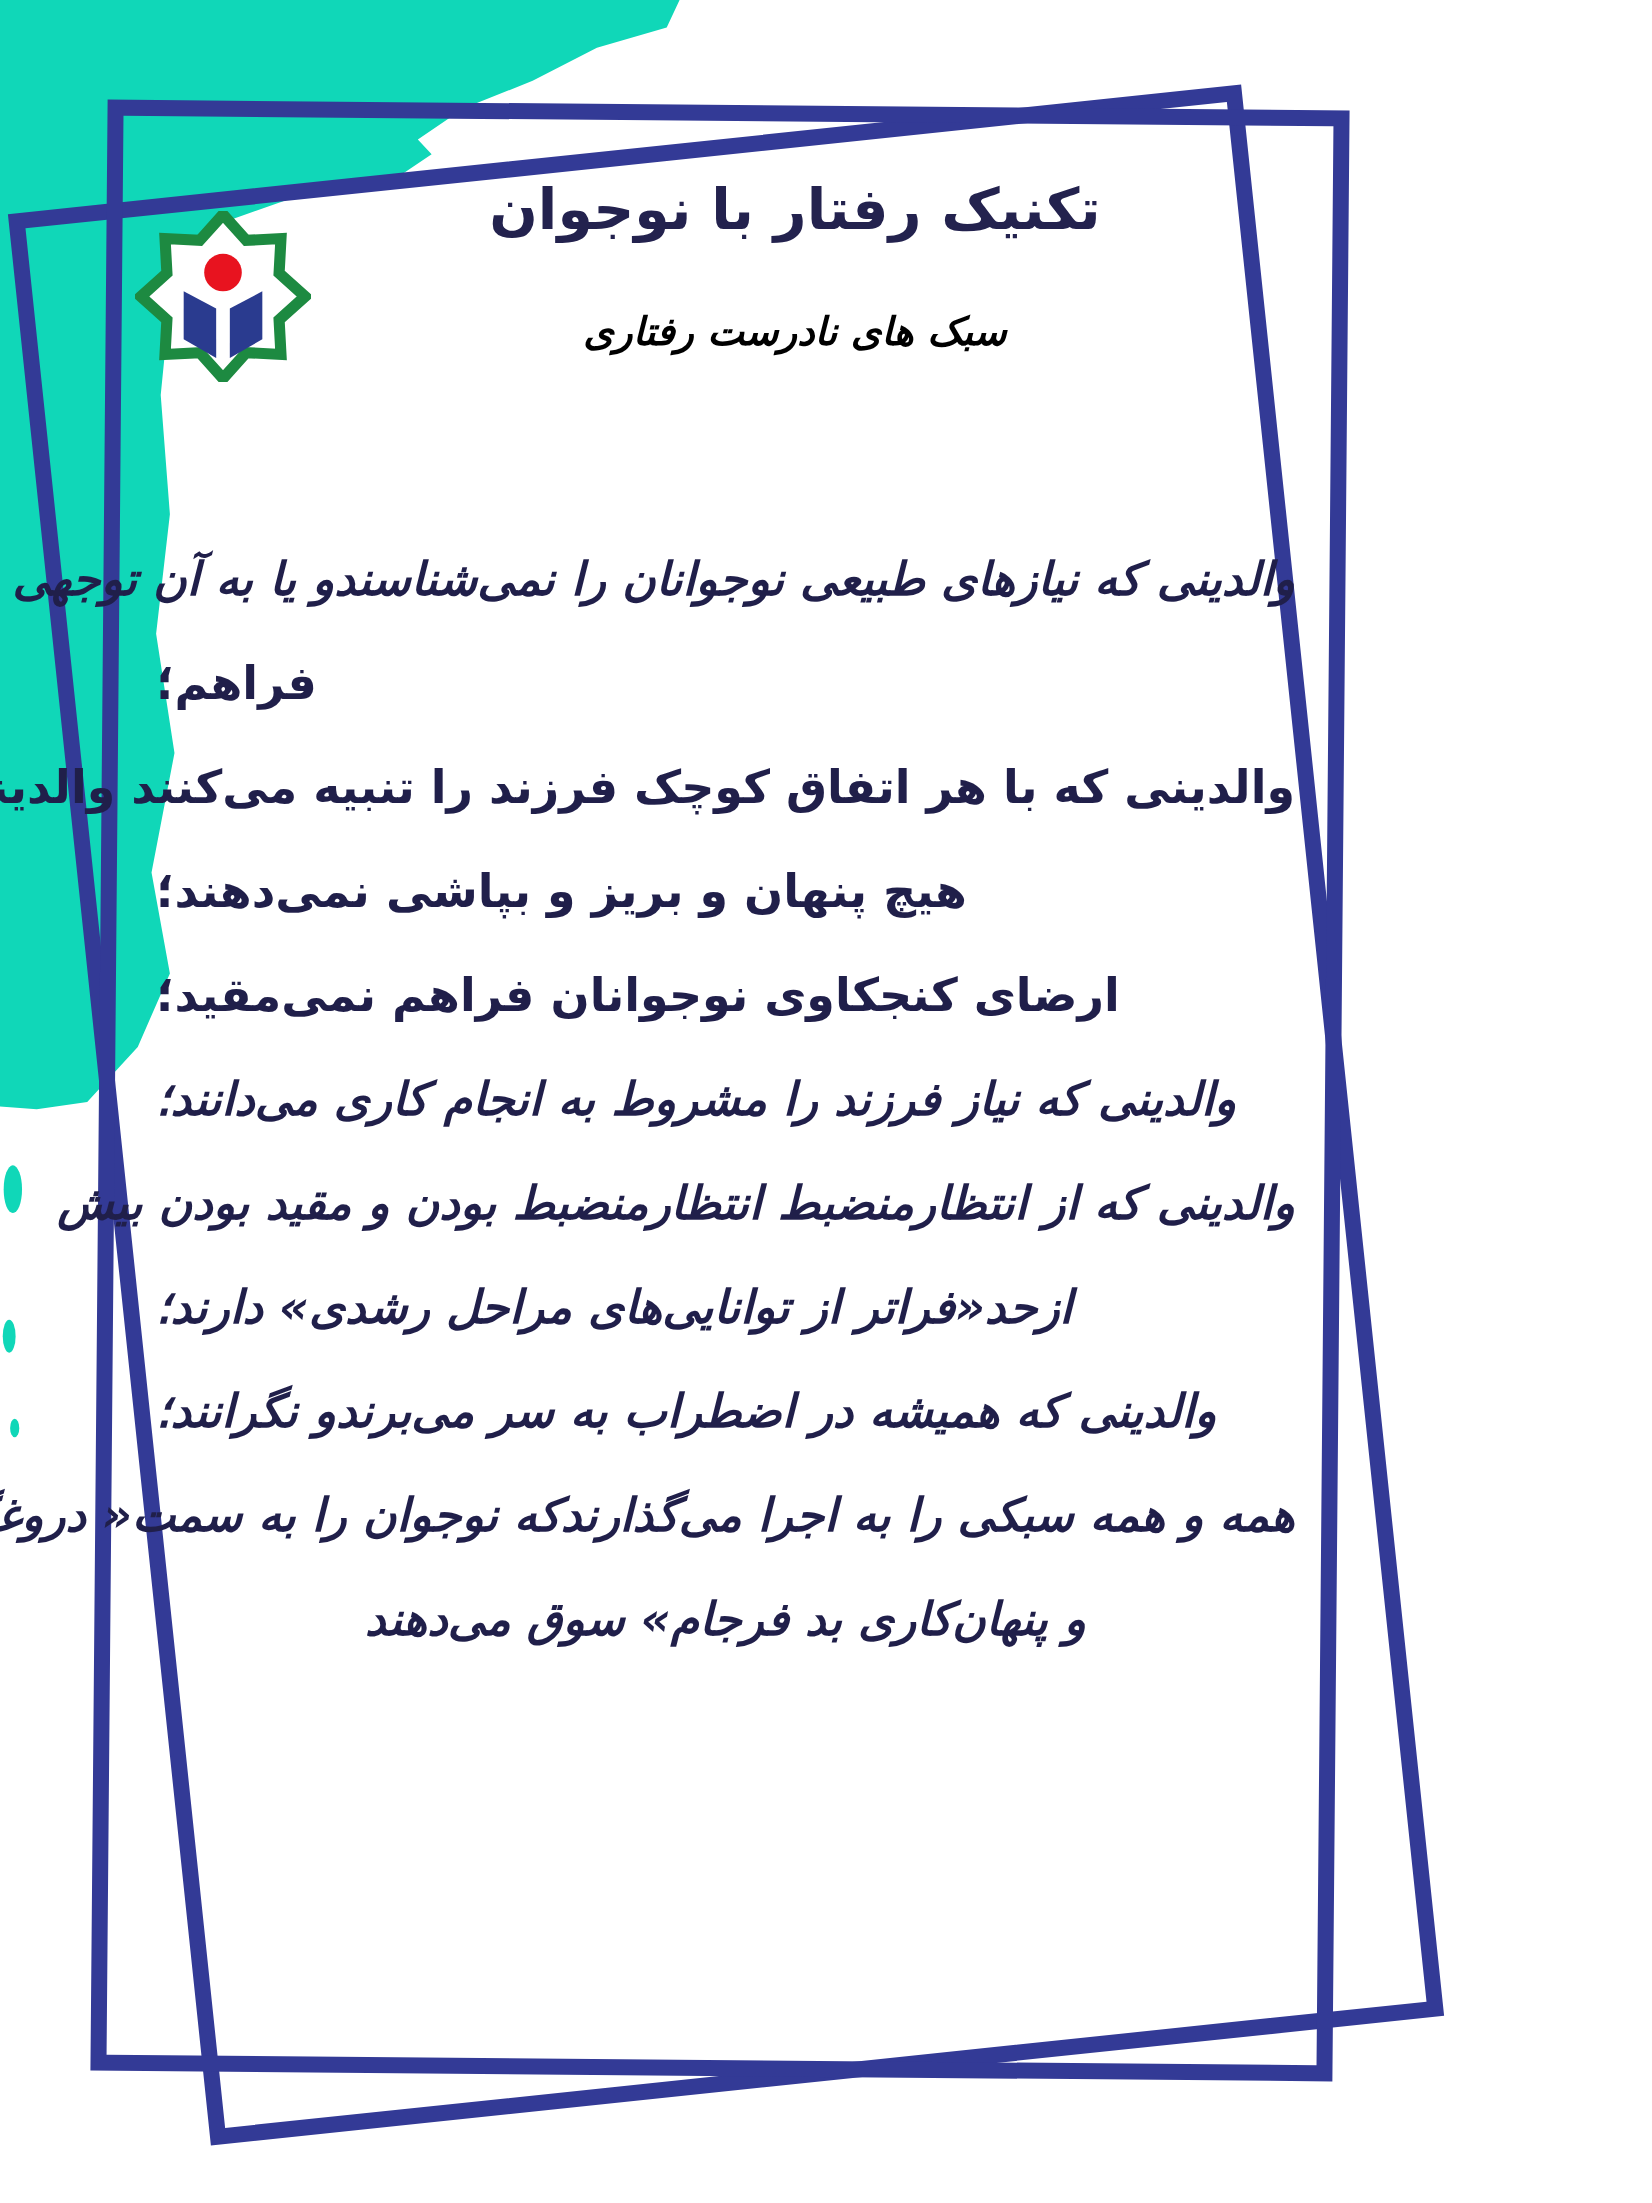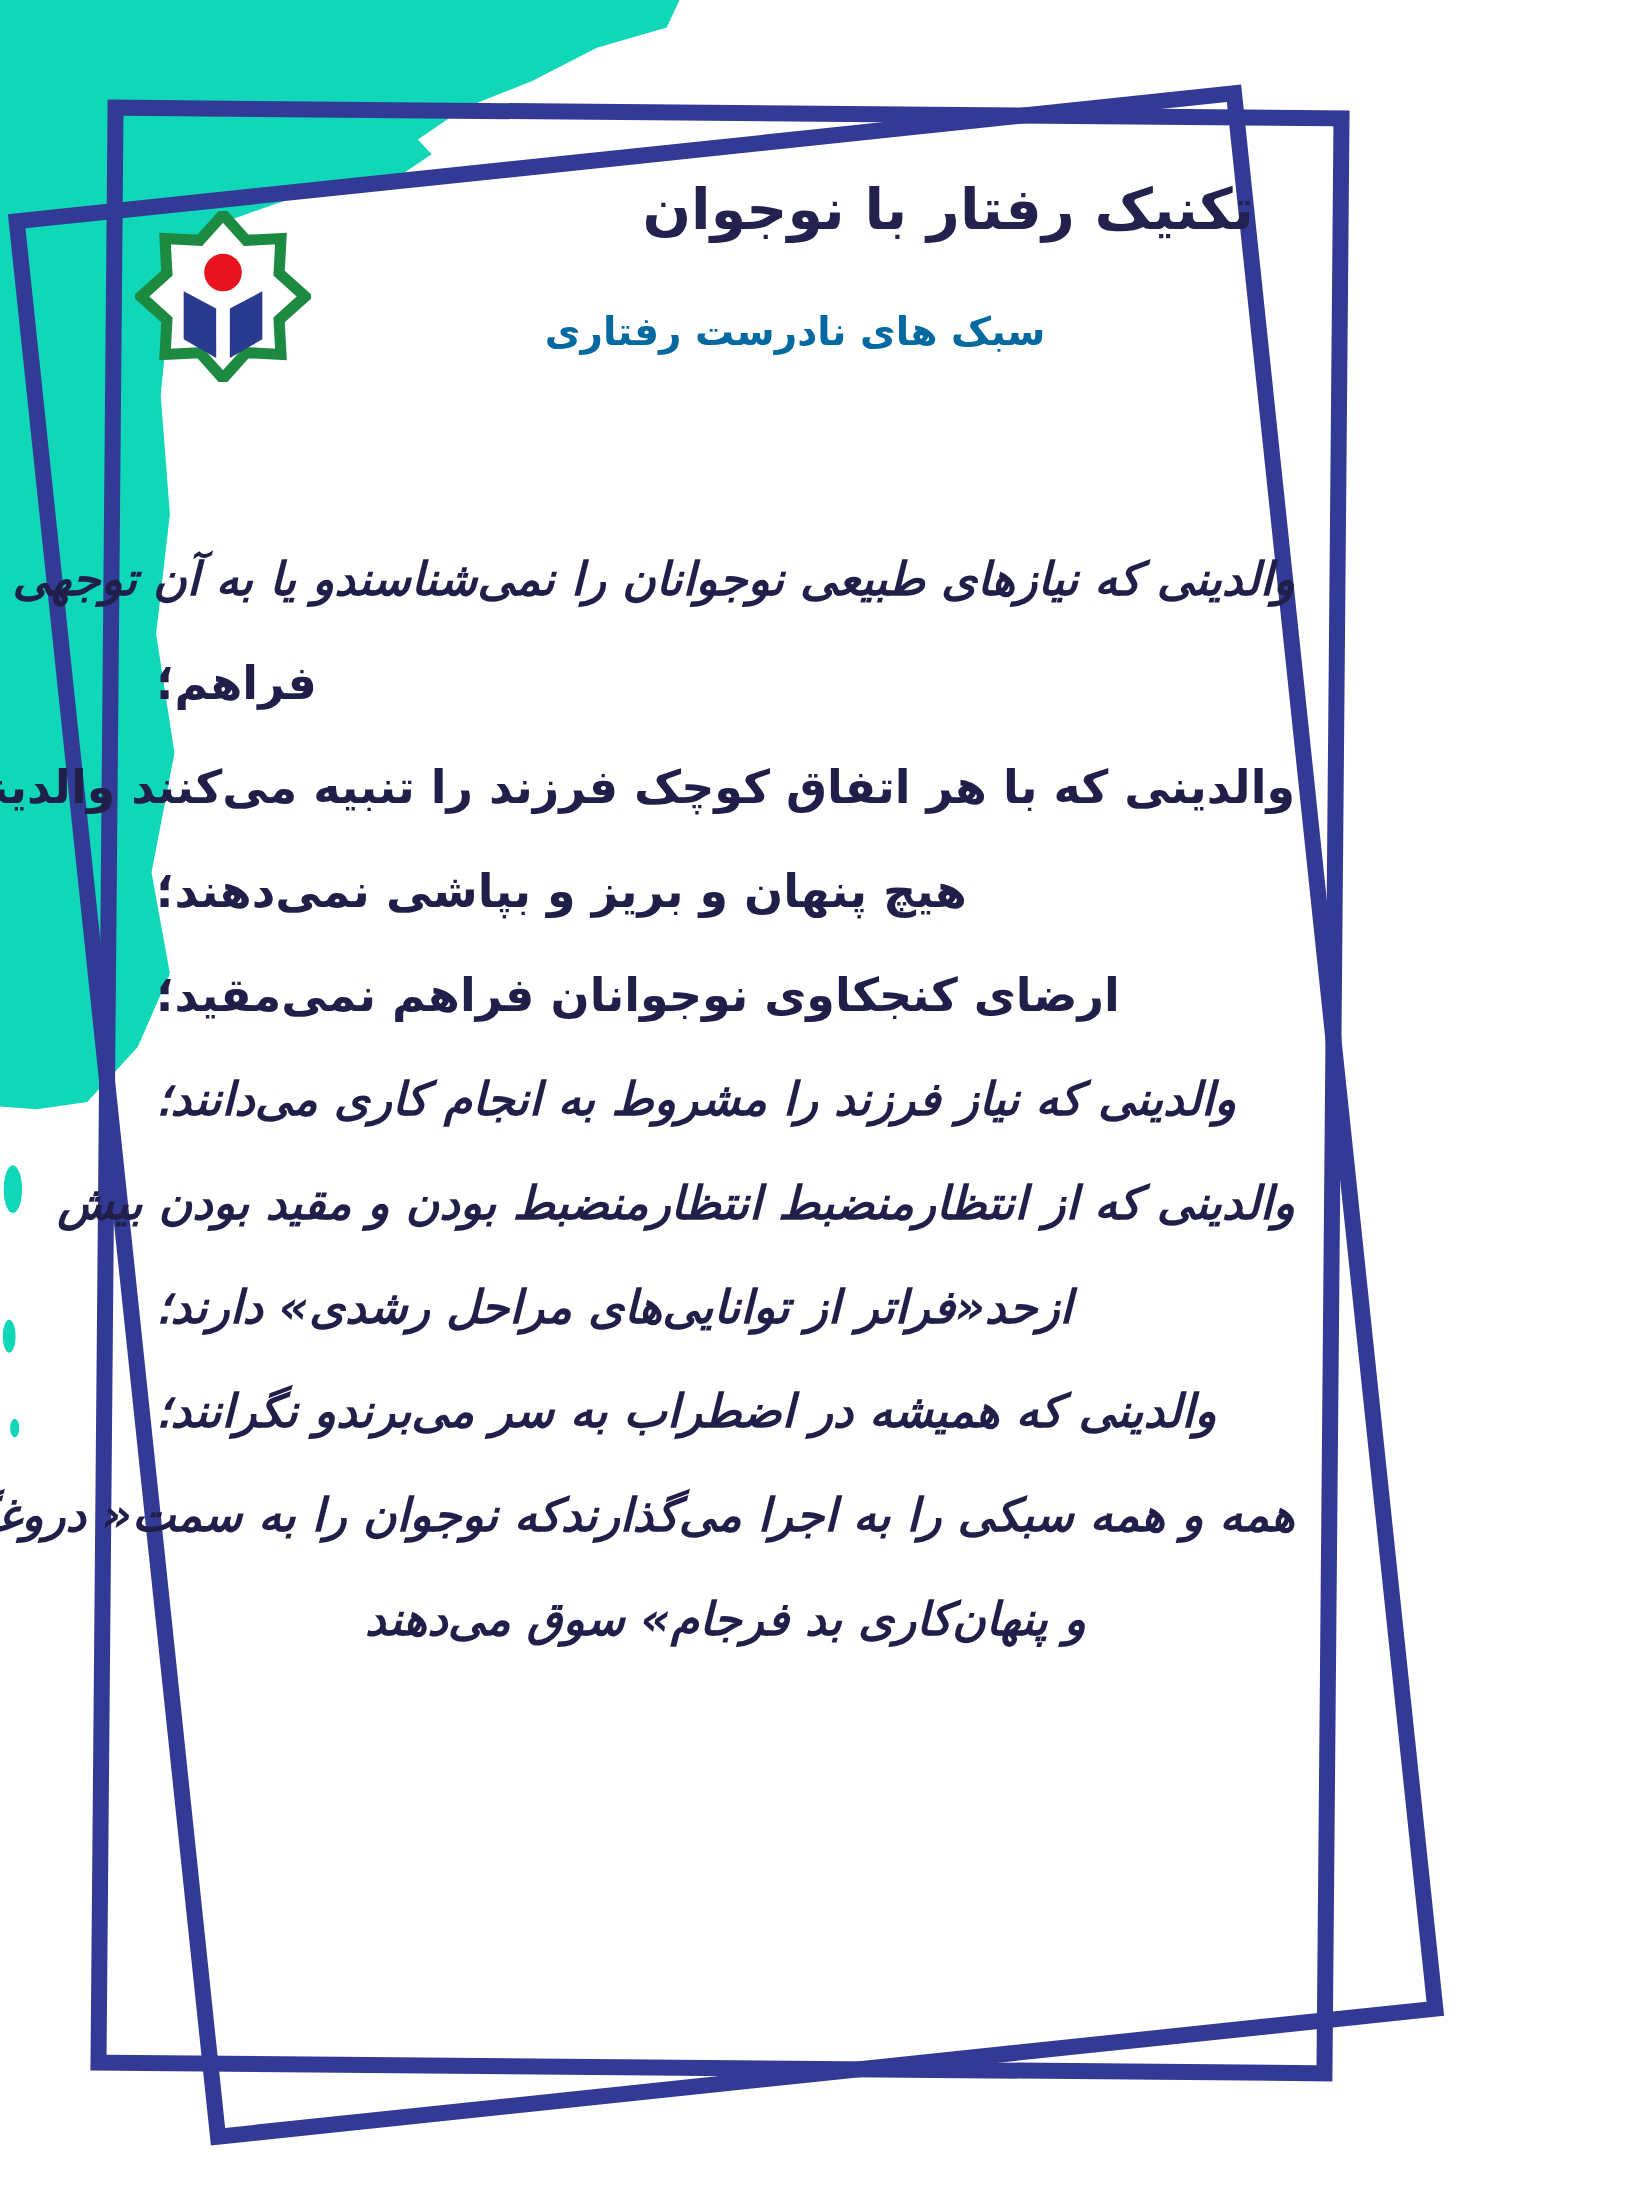--- a/index.html
+++ b/index.html
@@ -15,29 +15,29 @@
     position:absolute;
     border:16.5px solid #333a96;
     background:transparent;
     box-sizing:border-box;
   }
   .frame-a { left:99px; top:105px; width:1242px; height:1971px; transform:rotate(0.5deg); z-index:3; }
   .frame-b { left:106px; top:144px; width:1240px; height:1942px; transform:rotate(-6deg); z-index:2; }
   .logo { position:absolute; left:135px; top:211px; width:176px; height:171px; z-index:4; }
   .title {
     position:absolute; left:336px; top:176px; width:918px;
-    text-align:right; direction:rtl;
+    text-align:center; direction:rtl;
     font-size:57px; font-weight:bold; color:#23224e;
     z-index:5; white-space:nowrap; letter-spacing:0.9px;
   }
   .subtitle {
     position:absolute; left:336px; top:309px; width:918px;
     text-align:center; direction:rtl;
-    font-size:39px; font-weight:bold; color:#0369a1;
-    z-index:5; white-space:nowrap;
+    font-size:39px; font-weight:bold; color:#000000;
+    z-index:5; white-space:nowrap;font-style:italic;
   }
   .body-block {
     position:absolute; left:156px; top:527px; width:1139px;
     direction:rtl; color:#201f4a;
     font-size:46px; font-weight:bold; line-height:104px;
     z-index:5;
   }
   .bline { text-align:left; white-space:nowrap; height:104px; }
   .bline.it { font-style:italic; }
   .bline.ctr { text-align:center; }

